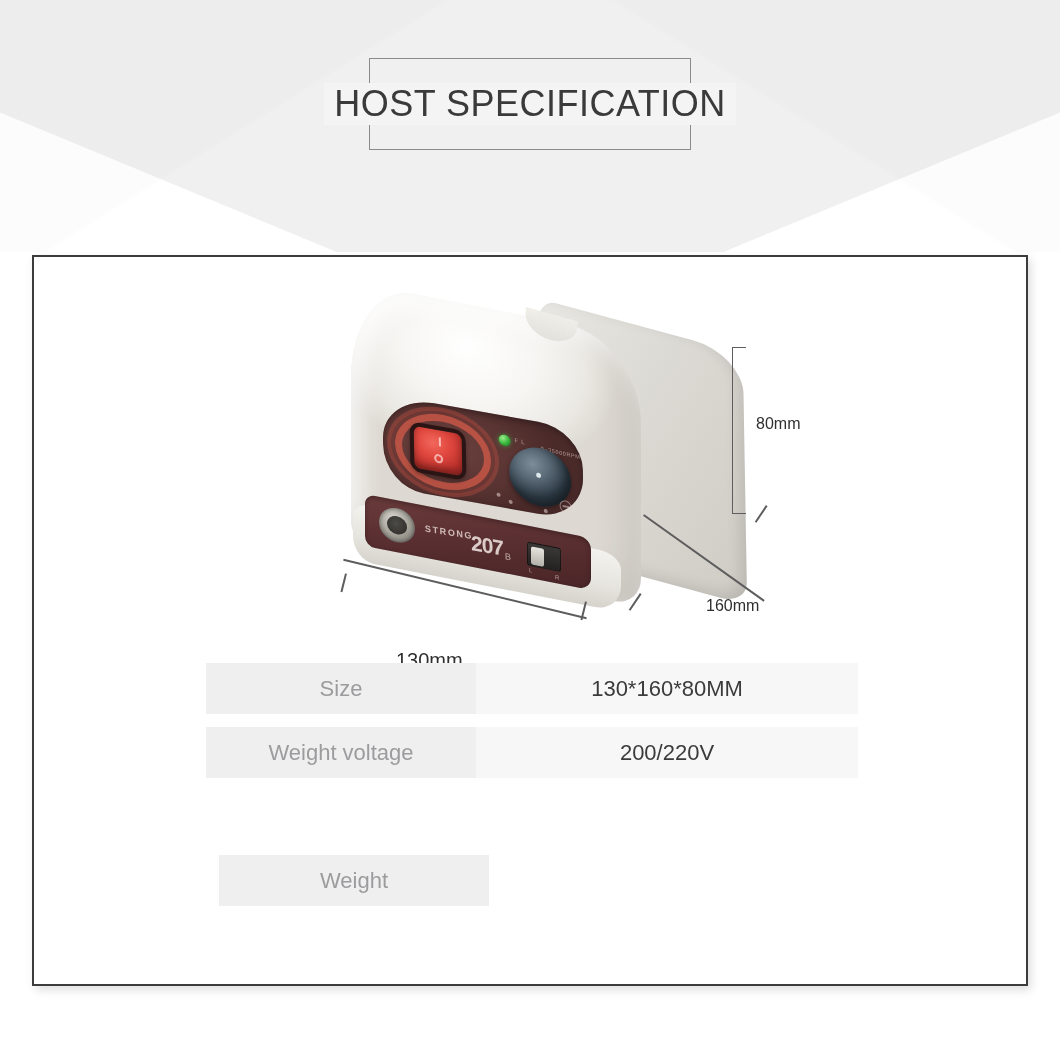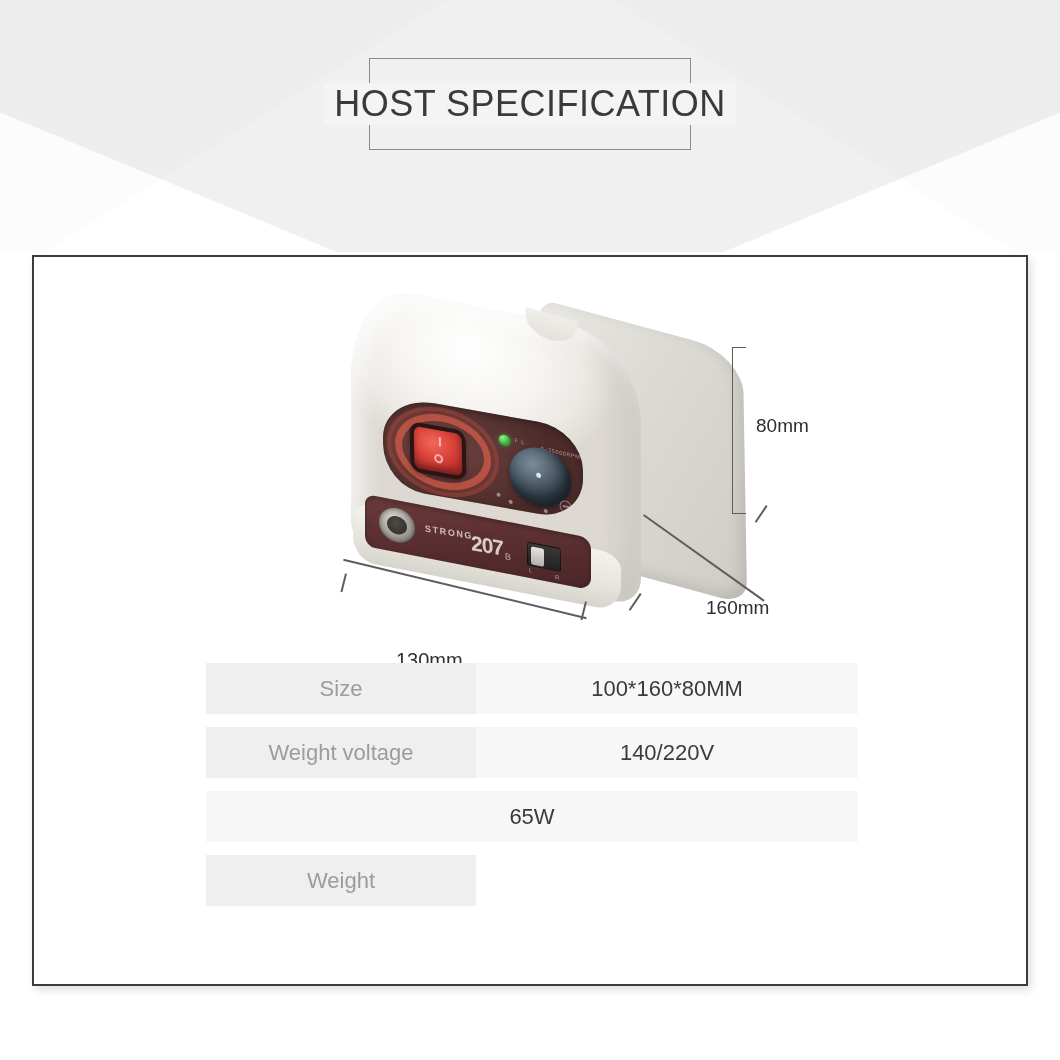--- a/index.html
+++ b/index.html
@@ -362,21 +362,21 @@
     position:absolute;
     font-size:6px;
     color:rgba(235,222,218,0.6);
   }
   .toggle-lbl.l { left:164px; top:41px; }
   .toggle-lbl.r { left:190px; top:43px; }
 
   
   .dim-label {
     position:absolute;
-    font-size:19px;
+    font-size:16px;
     color:#2f2f2f;
     white-space:nowrap;
   }
   
   .bracket-80 {
     position:absolute;
     left:698px; top:90px;
     width:14px; height:167px;
     border-left:1.6px solid #5d5d5d;
     border-top:1.6px solid #5d5d5d;
@@ -448,21 +448,21 @@
   .spec-table {
     position:absolute;
     left:172px; top:406px;
     width:652px;
   }
   .spec-row {
     display:flex;
     margin-bottom:13px;
     height:51px;
   }
-  .spec-row:last-child { margin-bottom:0; }
+  .spec-row:last-child { margin-bottom:0;margin-left:13px; }
   .spec-label {
     width:270px;
     background:#efeff0;
     display:flex;
     align-items:center;
     justify-content:center;
     font-size:22px;
     color:#9c9c9e;
   }
   .spec-value {
@@ -563,30 +563,29 @@
         <span class="cap-a"></span>
         <span class="cap-b"></span>
       </div>
       <span class="dim-label lbl-130">130mm</span>
     </div>
 
     <div class="spec-table">
 
       <div class="spec-row">
         <div class="spec-label">Size</div>
-        <div class="spec-value">100*160*80MM</div>
+        <div class="spec-value">130*160*80MM</div>
       </div>
 
       <div class="spec-row">
         <div class="spec-label">Weight voltage</div>
-        <div class="spec-value">140/220V</div>
+        <div class="spec-value">200/220V</div>
       </div>
 
       <div class="spec-row">
-        <div class="spec-value">65W</div>
       </div>
 
       <div class="spec-row">
         <div class="spec-label">Weight</div>
       </div>
 
     </div>
 
   </div>
 </div>

